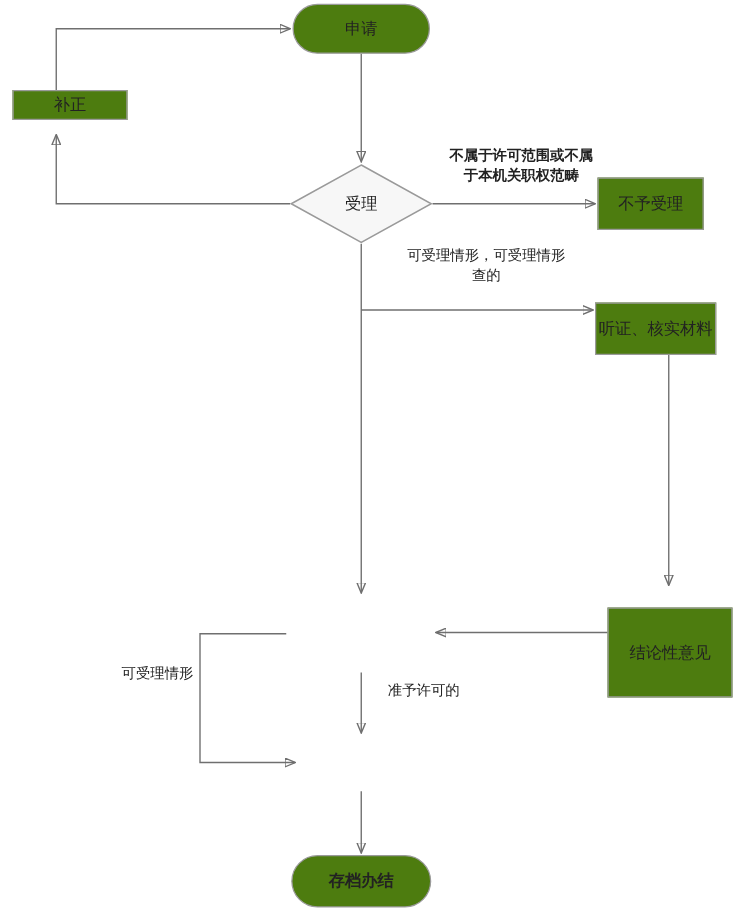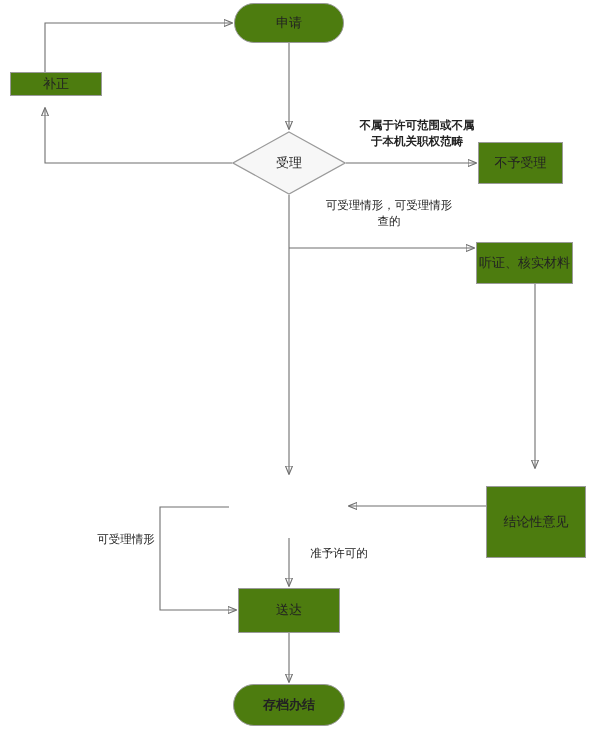--- a/index.html
+++ b/index.html
@@ -131,23 +131,20 @@
 
   <div class="node rect" style="left:476px; top:242px; width:97px; height:42px;">
     <span>听证、核实材料</span>
   </div>
 
   <div class="node rect" style="left:486px; top:486px; width:100px; height:72px;">
     <span>结论性意见</span>
   </div>
 
 
-  <div class="node rect" style="left:238px; top:588px; width:102px; height:45px;">
-    <span>送达</span>
-  </div>
 
   <div class="node stadium" style="left:233px; top:684px; width:112px; height:42px;font-weight:bold;">
     <span>存档办结</span>
   </div>
 
 
   <div class="edge-label" style="left:337px; top:118px; width:160px;font-weight:bold;">不属于许可范围或不属
 于本机关职权范畴</div>
 
   <div class="edge-label" style="left:305px; top:198px; width:168px;">可受理情形，可受理情形

